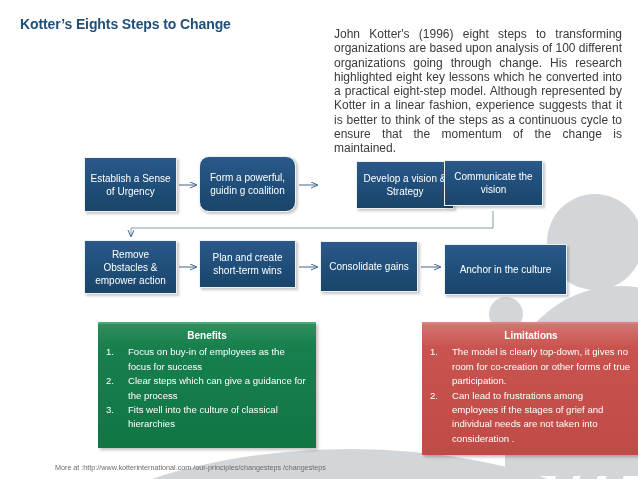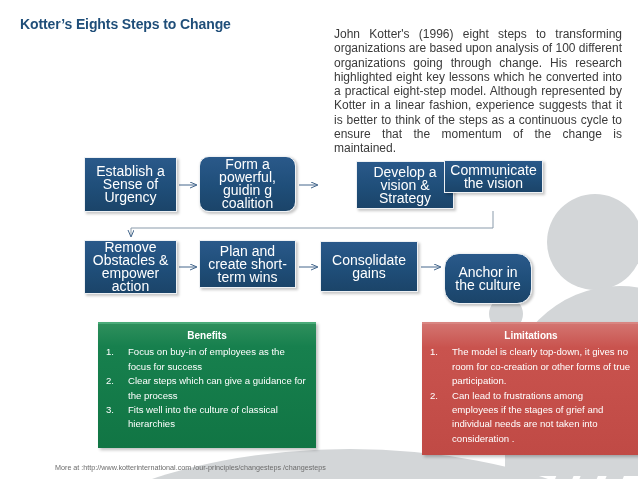--- a/index.html
+++ b/index.html
@@ -77,40 +77,41 @@
     color: #3a3a3a;
     text-align: justify;
   }
 
   
   .step-box {
     position: absolute;
     background: #1f4e79;
     background: linear-gradient(180deg, #2a598a 0%, #1f4e79 55%, #1b4469 100%);
     color: #ffffff;
-    font-size: 14px;
+    font-size: 10px;
     line-height: 13px;
     display: flex;
     align-items: center;
+    justify-content: center;
     text-align: center;
     padding: 2px 5px;
     border: 1px solid #eef1f4;
     box-shadow: 1.5px 1.5px 2.5px rgba(0,0,0,0.22);
   }
 
   
   .step-1 { left: 84px;  top: 157px; width: 93px;  height: 55px; }
   .step-2 { left: 199px; top: 156px; width: 97px;  height: 56px; border-radius: 10px; }
   .step-3 { left: 320px; top: 161px; width: 98px;  height: 48px; margin-left: 36px; }
-  .step-4 { left: 444px; top: 160px; width: 99px;  height: 33px; }
+  .step-4 { left: 444px; top: 160px; width: 99px;  height: 46px; }
   
   .step-5 { left: 84px;  top: 240px; width: 93px;  height: 54px; }
   .step-6 { left: 199px; top: 240px; width: 97px;  height: 48px; }
   .step-7 { left: 320px; top: 241px; width: 98px;  height: 51px; }
-  .step-8 { left: 444px; top: 253px; width: 88px;  height: 51px; border-radius: 15px; }
+  .step-8 { left: 444px; top: 244px; width: 123px;  height: 51px; }
 
   
   .arrow-svg {
     position: absolute;
     overflow: visible;
     pointer-events: none;
   }
 
   
   .callout {

